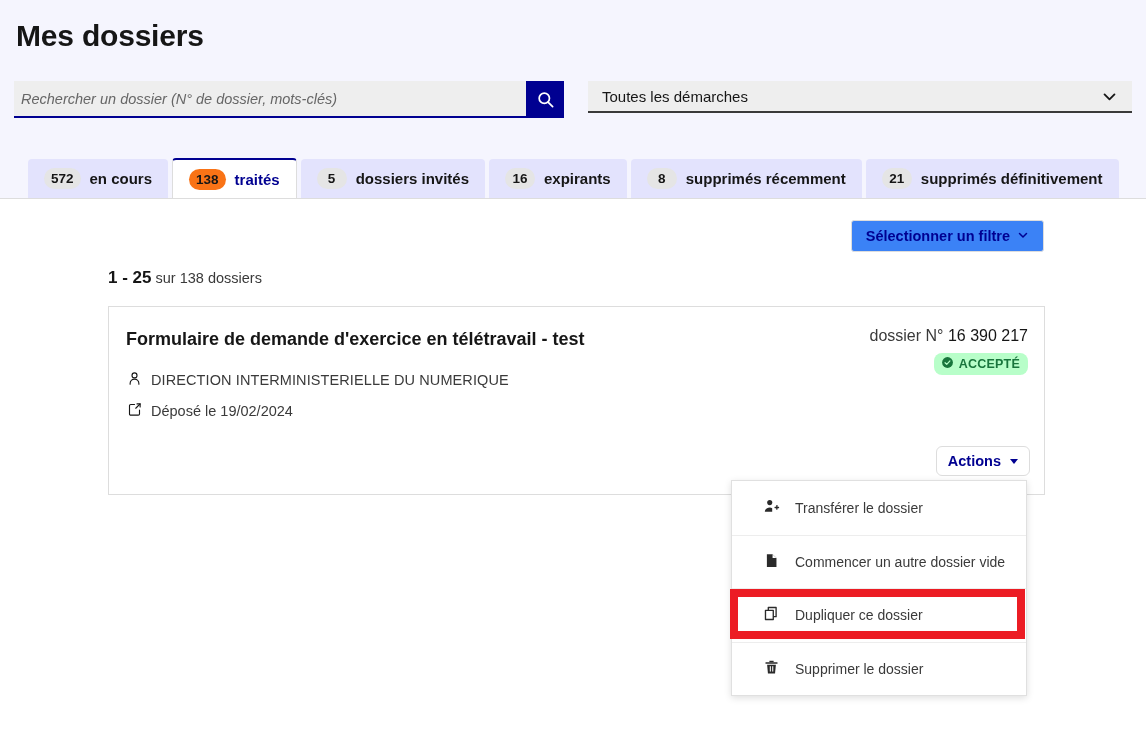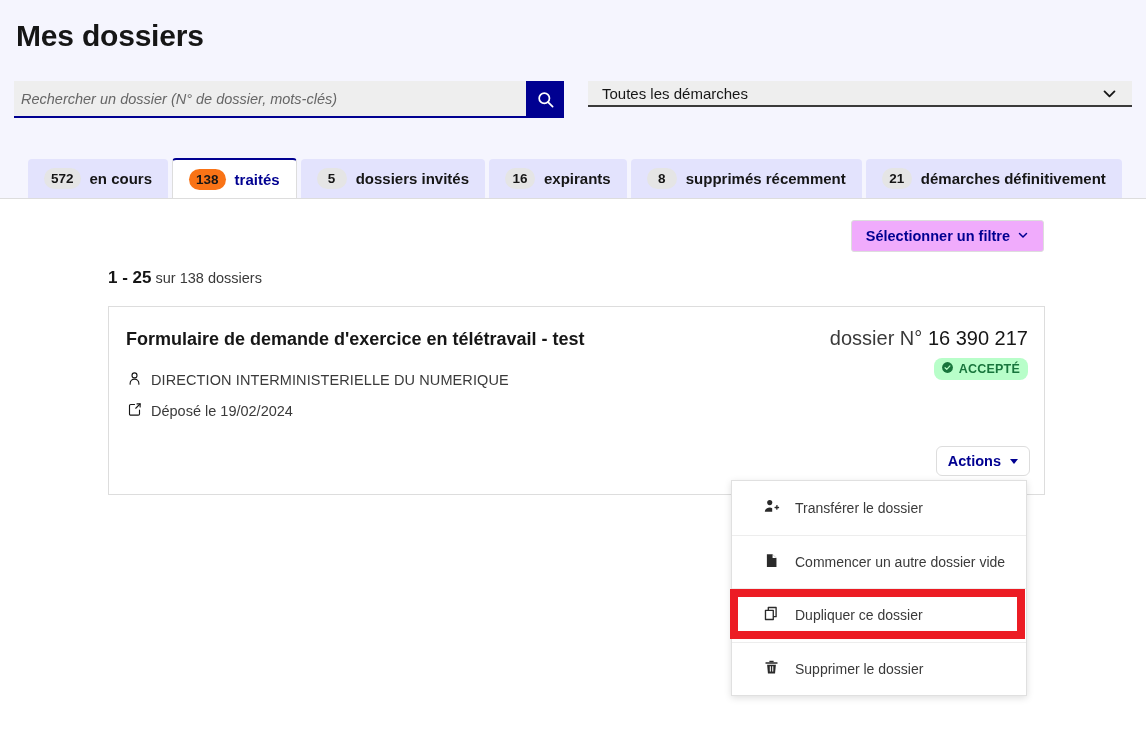--- a/index.html
+++ b/index.html
@@ -48,21 +48,21 @@
     width: 38px; height: 37px;
     background: #000091;
     border: none;
     cursor: pointer;
     display: flex; align-items: center; justify-content: center;
   }
   .search-btn svg { display: block; }
 
   .select-wrap {
     position: absolute; left: 588px; top: 81px;
-    width: 544px; height: 26px;
+    width: 544px; height: 32px;
     background: #eeeeee;
     border-bottom: 2px solid #3a3a3a;
     display: flex; align-items: center;
     padding: 0 14px;
     cursor: pointer;
   }
   .select-value {
     flex: 1; font-size: 15px; color: #161616;
   }
   .select-chevron { display: flex; align-items: center; }
@@ -110,21 +110,21 @@
   .main {
     position: absolute; left: 0; top: 198px;
     width: 1146px; height: 535px;
     background: #ffffff;
     border-top: 1px solid #dddddd;
   }
 
   .filter-btn {
     position: absolute; right: 102px; top: 21px;
     height: 32px;
-    background: #f0abfc;
+    background: #3b82f6;
     border: 1px solid #dddddd;
     border-radius: 3px;
     padding: 0 14px;
     display: flex; align-items: center; gap: 7px;
     font-size: 14.5px; font-weight: 600; color: #000091;
     cursor: pointer;
     font-family: "Liberation Sans", sans-serif;
   }
 
   .result-count {
@@ -155,21 +155,21 @@
   }
   .card-org { top: 64px; letter-spacing: 0.1px; }
   .card-date { top: 95px; }
   .card-meta svg { flex-shrink: 0; }
 
   .card-right {
     position: absolute; right: 16px; top: 20px;
     text-align: right;
   }
   .dossier-num {
-    font-size: 20px; color: #3a3a3a; white-space: nowrap;
+    font-size: 16px; color: #3a3a3a; white-space: nowrap;
   }
   .dossier-num b { color: #161616; font-weight: 400; }
   .badge {
     display: inline-flex; align-items: center; gap: 5px;
     margin-top: 8px;
     background: #b8fec9;
     color: #18753c;
     border-radius: 8px;
     padding: 3px 8px 3px 7px;
     font-size: 12.5px; font-weight: 700;
@@ -270,21 +270,21 @@
     <div class="tab">
       <span class="tab-count">16</span>
       <span class="tab-label">expirants</span>
     </div>
     <div class="tab">
       <span class="tab-count">8</span>
       <span class="tab-label">supprimés récemment</span>
     </div>
     <div class="tab">
       <span class="tab-count">21</span>
-      <span class="tab-label">démarches définitivement</span>
+      <span class="tab-label">supprimés définitivement</span>
     </div>
   </div>
 </div>
 
 <div class="main">
 
   <button class="filter-btn">
     <span>Sélectionner un filtre</span>
     <span>
       <svg width="12" height="12" viewBox="0 0 24 24" fill="none" stroke="#000091" stroke-width="3" stroke-linecap="round" stroke-linejoin="round">

